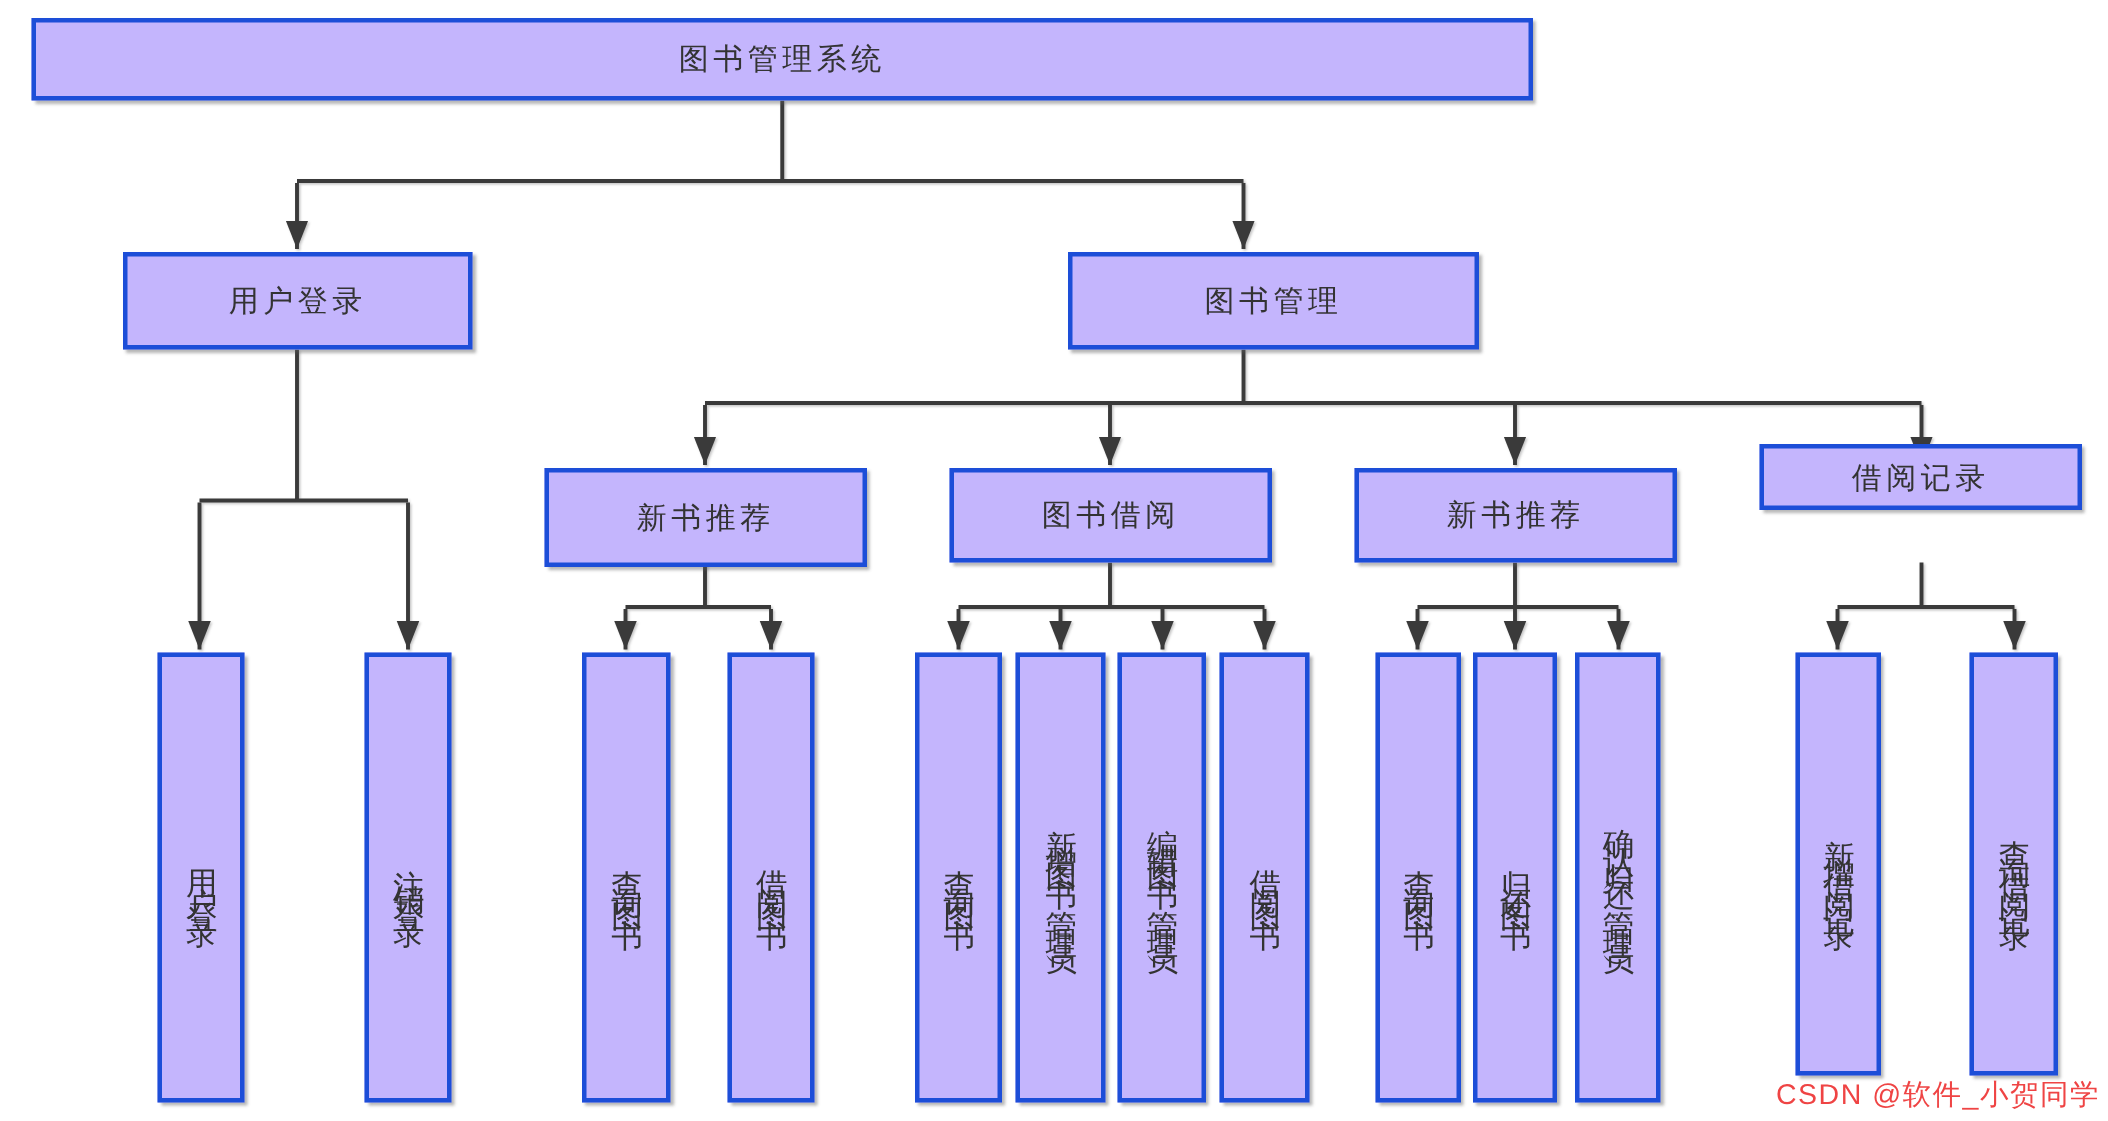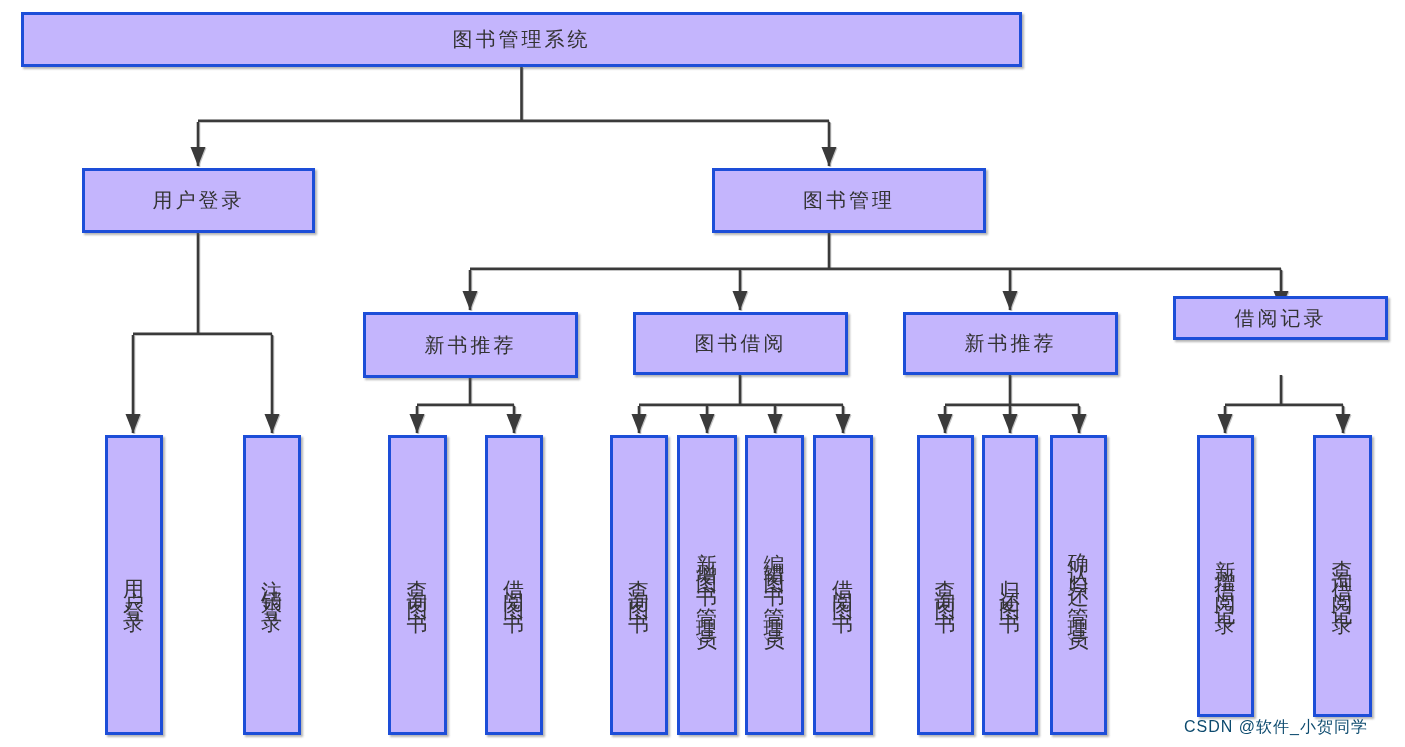--- a/index.html
+++ b/index.html
@@ -37,23 +37,23 @@
     font-size: 21px;
     letter-spacing: 11px;
     line-height: 1.1;
     color: #333333;
     white-space: nowrap;
   }
   #watermark {
     position: absolute;
     left: 1184px;
     top: 717px;
-    font-size: 16px;
+    font-size: 19px;
     letter-spacing: 1px;
-    color: #0c4a6e;
+    color: #ef4444;
     z-index: 5;
     white-space: nowrap;
   }
 </style>
 </head>
 <body>
 
 <div id="stage">
 
   <svg id="connectors" viewBox="0 0 1405 747" xmlns="http://www.w3.org/2000/svg">

